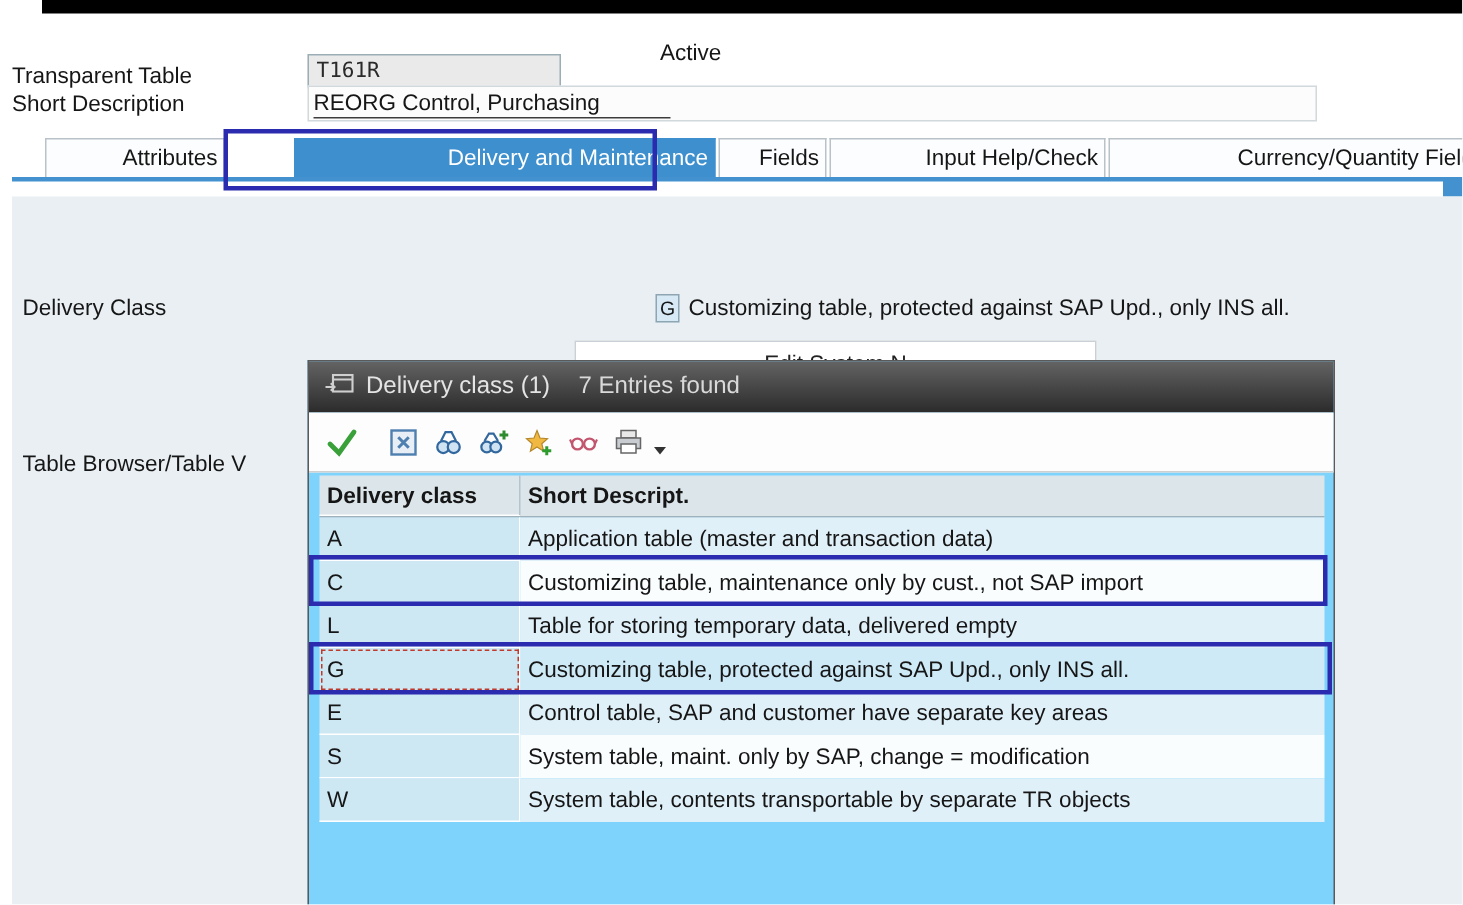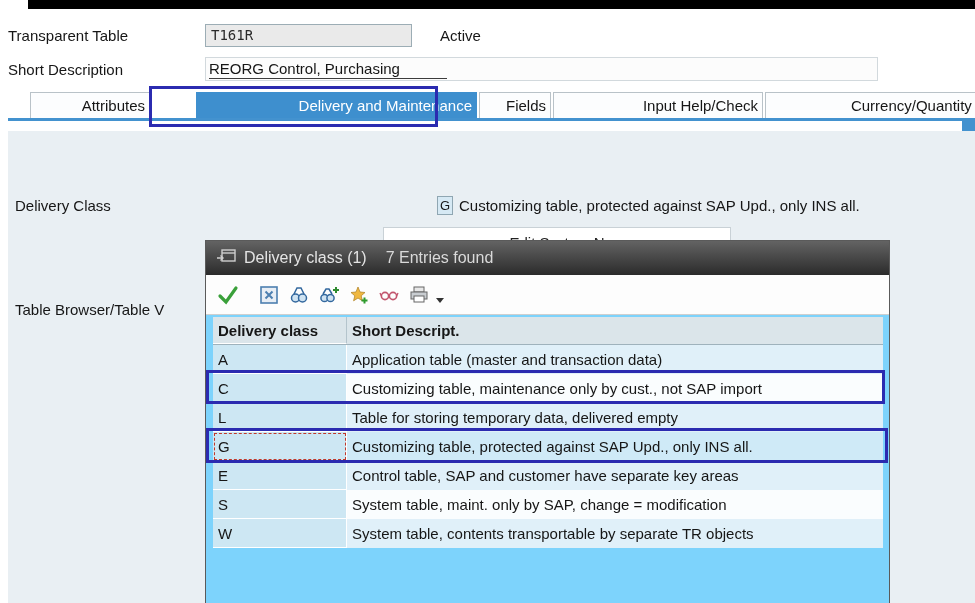--- a/index.html
+++ b/index.html
@@ -8,21 +8,21 @@
     position: relative; width: 975px; height: 603px;
     background: #fff; overflow: hidden;
     font-family: "Liberation Sans", sans-serif; color: #161616;
   }
   .abs { position: absolute; }
   .lbl { font-size: 15px; color: #161616; white-space: nowrap; }
 
   .topbar { left:28px; top:0; width:947px; height:9px; background:#000; }
 
   .field-tt {
-    left:205px; top:24px; width:207px; height:23px;
+    left:205px; top:36px; width:169px; height:23px;
     background:#eaeaea; border:1px solid #9cadb5;
     font-family:"DejaVu Sans Mono", monospace; font-size:14px;
     padding:2px 0 0 5px; color:#2a2a2a;
   }
   .field-sd {
     left:205px; top:57px; width:673px; height:24px;
     background:#fcfcfc; border:1px solid #d2d9dd; padding:2px 0 0 3px;
   }
   .field-sd .uline {
     display:inline-block; min-width:238px;
@@ -104,34 +104,34 @@
     border-top:5px solid #333;
   }
 </style>
 </head>
 <body>
 
 <div class="screen">
 
   <div class="abs topbar"></div>
 
-  <div class="abs lbl" style="left:8px; top:27px;">Transparent Table</div>
+  <div class="abs lbl" style="left:8px; top:42px;">Transparent Table</div>
   <div class="abs field-tt">T161R</div>
   <div class="abs lbl" style="left:440px; top:27px;">Active</div>
 
   <div class="abs lbl" style="left:8px; top:61px;">Short Description</div>
   <div class="abs field-sd">
     <span class="uline">REORG Control, Purchasing</span>
   </div>
 
   <div class="abs tabs">
     <div class="tab" style="width:120px;">Attributes</div>
     <div class="tab active" style="width:281px;">Delivery and Maintenance</div>
     <div class="tab" style="width:72px;">Fields</div>
-    <div class="tab" style="width:210px;">Input Help/Check</div>
+    <div class="tab" style="width:184px;">Input Help/Check</div>
     <div class="tab" style="width:256px;">Currency/Quantity Fields</div>
   </div>
   <div class="abs tabline"></div>
   <div class="abs tabcorner"></div>
 
   <div class="abs panel"></div>
 
   <div class="abs lbl" style="left:15px; top:197px;">Delivery Class</div>
   <div class="abs dc-box">G</div>
   <div class="abs lbl" style="left:459px; top:197px;">Customizing table, protected against SAP Upd., only INS all.</div>

